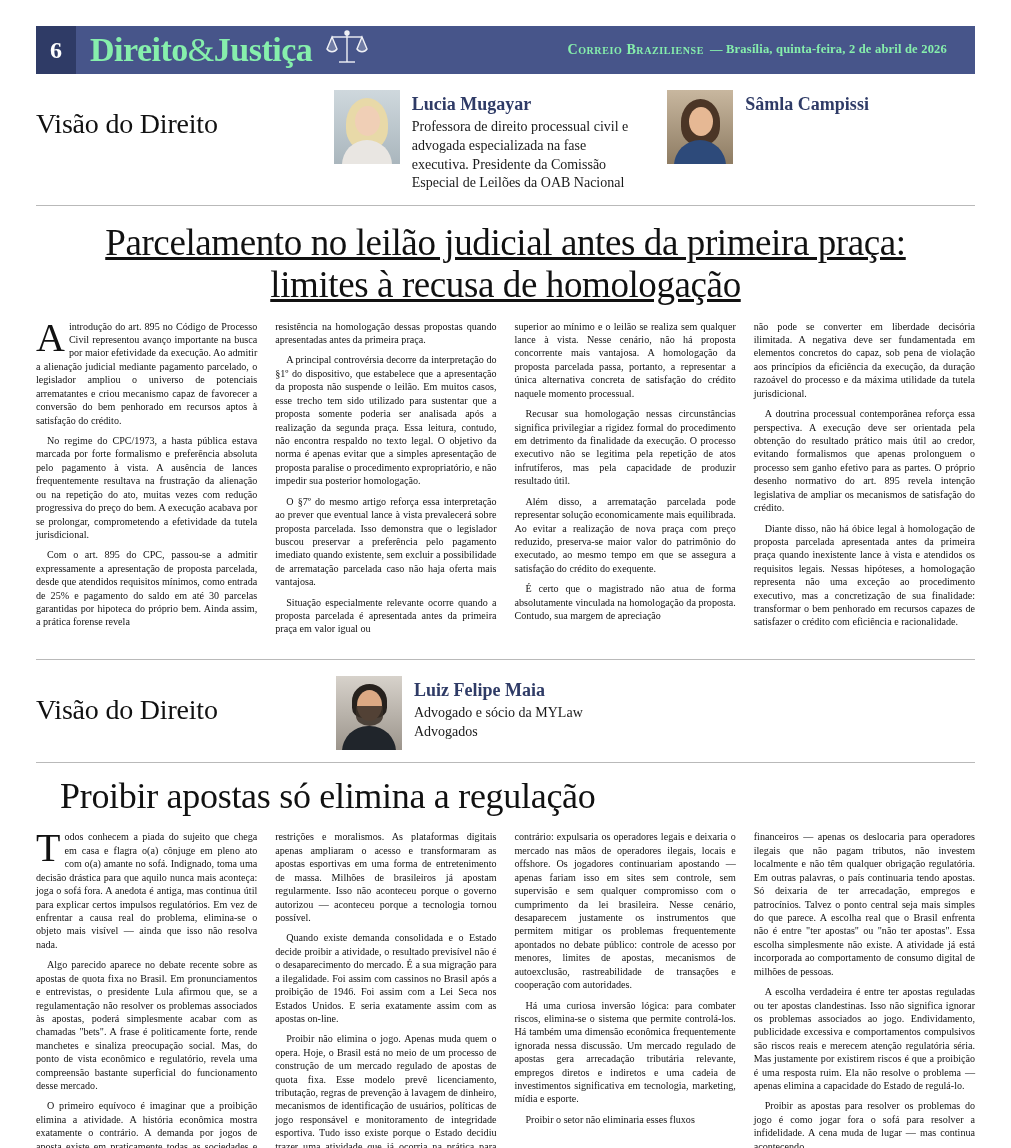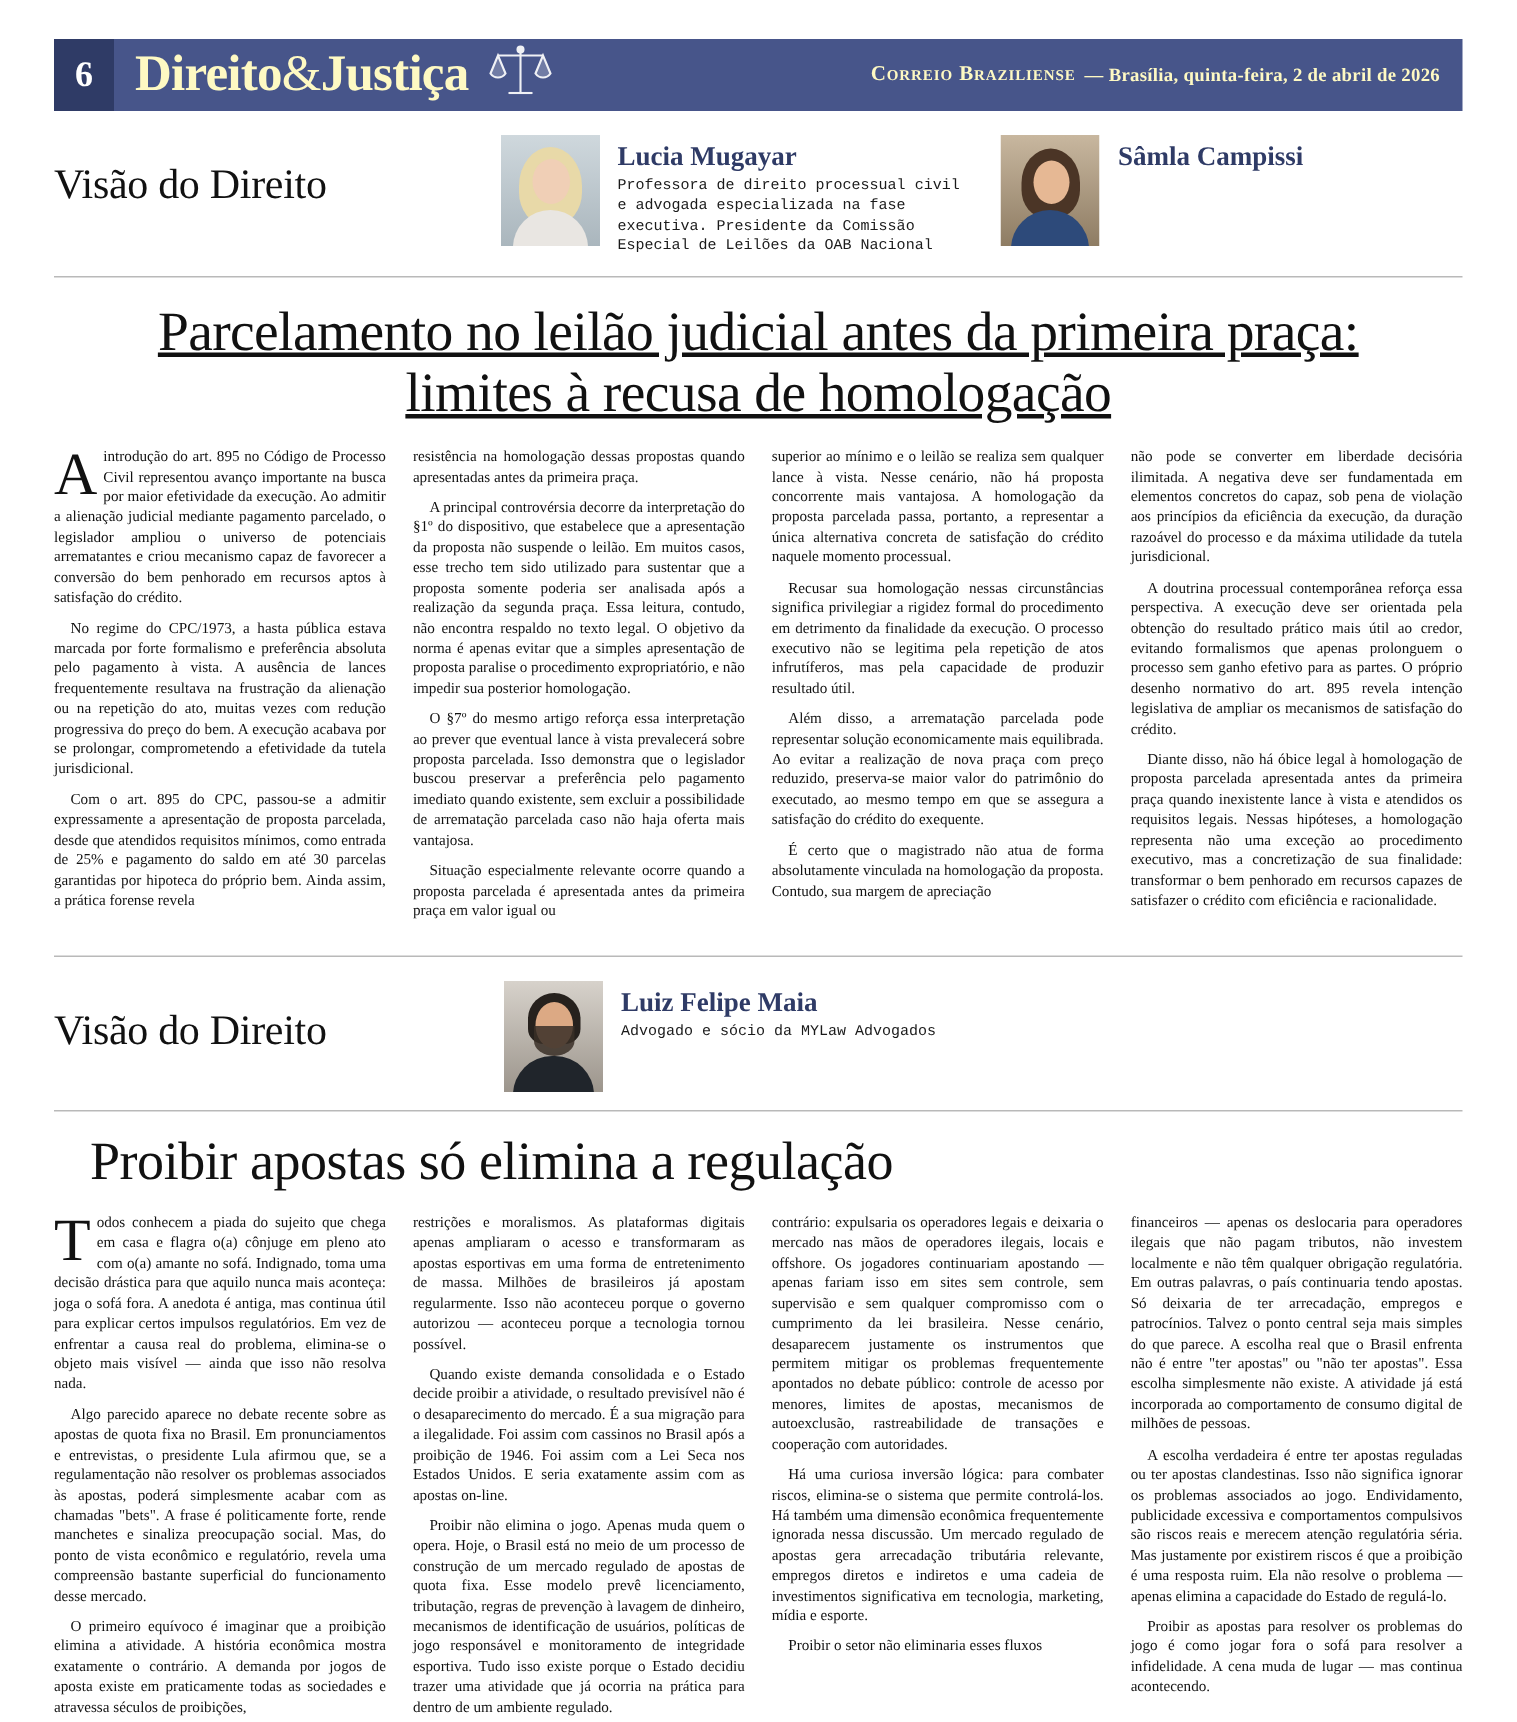--- a/index.html
+++ b/index.html
@@ -15,51 +15,51 @@
   .masthead{
     position:relative;margin:26px 36px 0 36px;height:48px;
     display:flex;align-items:stretch;
   }
   .page-num{
     width:40px;background:#2f3b66;color:#fff;
     display:flex;align-items:center;justify-content:center;
     font-family:"Liberation Serif", serif;font-weight:bold;font-size:24px;
   }
   .section-title-box{
-    flex:1;background:#47558a;color:#fef9c3;display:flex;align-items:center;
+    flex:1;background:#47558a;color:#86efac;display:flex;align-items:center;
     padding-left:14px;position:relative;
   }
   .section-title{
     font-size:34px;font-weight:bold;letter-spacing:-0.5px;line-height:1;
   }
   .section-title .amp{font-weight:normal;}
   .scales-icon{margin-left:14px;opacity:.92;}
   .masthead-right{
-    margin-left:auto;display:flex;align-items:flex-end;padding-right:15px;
+    margin-left:auto;display:flex;align-items:flex-start;padding-right:28px;
     font-size:12.5px;letter-spacing:.2px;white-space:nowrap;
   }
   .masthead-right .brand{font-variant:small-caps;font-weight:bold;font-size:14px;letter-spacing:.6px;}
   .masthead-right .date{font-weight:bold;}
 
   
   .byline-band{
     margin:16px 36px 0 36px;border-bottom:1px solid #b9b9b9;padding-bottom:12px;
     display:flex;align-items:flex-start;
   }
   .visao-label{
     font-size:28px;letter-spacing:-.2px;padding-top:18px;width:300px;
   }
   .author{display:flex;align-items:flex-start;gap:12px;width:310px;}
   .author.second{margin-left:26px;}
   .portrait{
     width:66px;height:74px;flex:0 0 66px;border:0;overflow:hidden;position:relative;
   }
   .author-text{padding-top:4px;}
   .author-name{color:#2f3b66;font-size:18px;font-weight:bold;margin-bottom:3px;}
-  .author-role{font-size:10px;line-height:1.34;color:#1a1a1a;font-family:Liberation Mono, monospace;}
+  .author-role{font-size:14px;line-height:1.34;color:#1a1a1a;}
 
   
   .p-bg{position:absolute;inset:0;}
   .p1 .p-bg{background:linear-gradient(#cfd8dd,#aab6bd);}
   .p2 .p-bg{background:linear-gradient(#c8b79f,#8e7c63);}
   .p3 .p-bg{background:linear-gradient(#d7d2cb,#9c958c);}
   .p-head{position:absolute;border-radius:50%;}
   .p-body{position:absolute;border-radius:28px 28px 0 0;}
   .p1 .p-hair{position:absolute;left:12px;top:8px;width:42px;height:52px;background:#e8d9a8;border-radius:50% 50% 42% 42%;}
   .p1 .p-head{left:21px;top:16px;width:25px;height:30px;background:#f0cfb6;}

